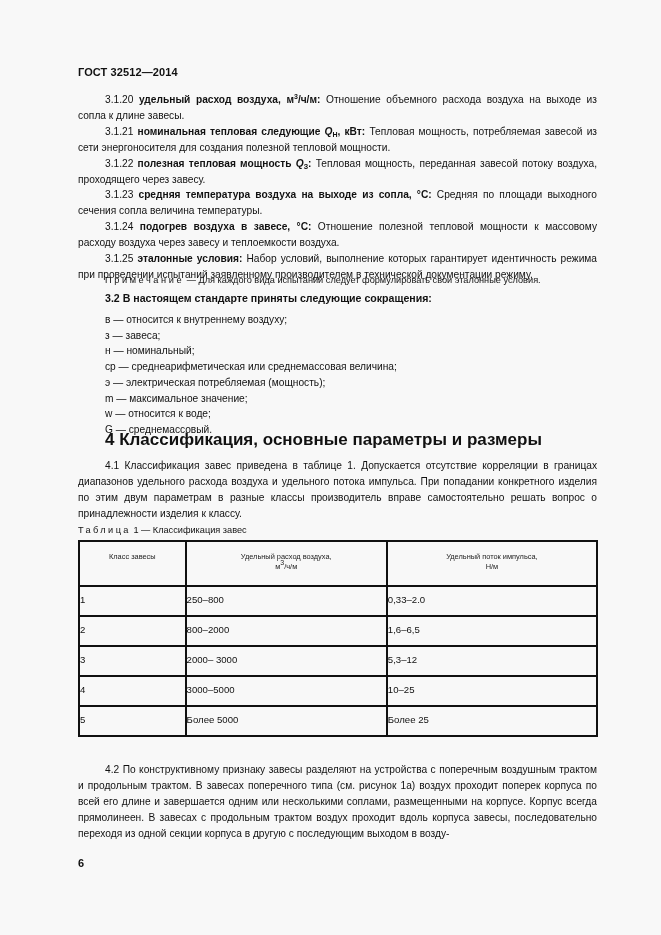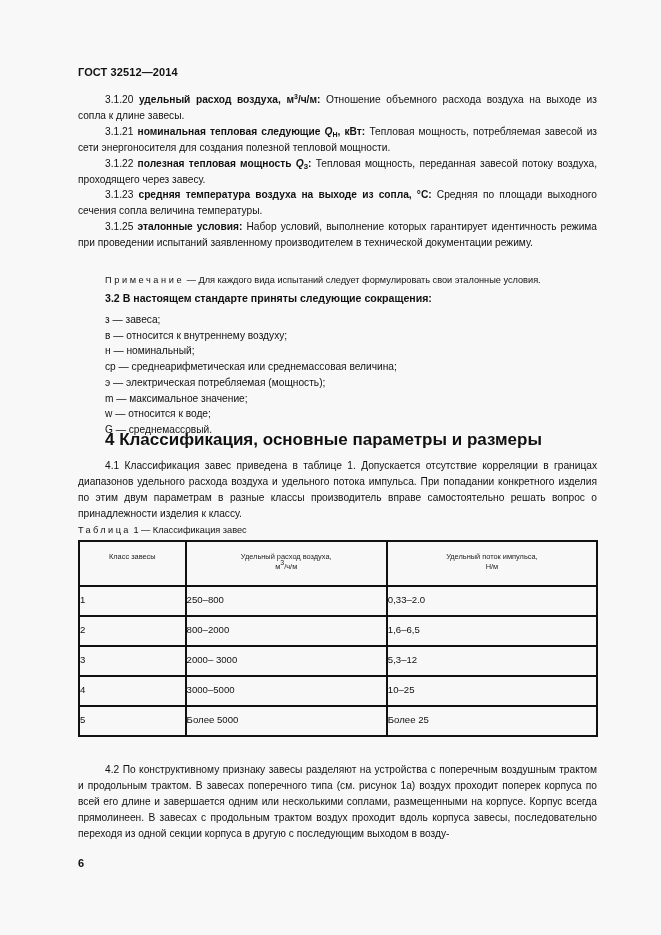--- a/index.html
+++ b/index.html
@@ -142,35 +142,40 @@
       <span>3.1.22</span>
       <b><span>полезная тепловая мощность </span><span class="ital">Q</span><span class="sub">З</span><span>:</span></b>
       <span>Тепловая мощность, переданная завесой потоку воздуха, проходящего через завесу.</span>
     </p>
     <p class="para">
       <span>3.1.23</span>
       <b>средняя температура воздуха на выходе из сопла, °С:</b>
       <span>Средняя по площади выходного сечения сопла величина температуры.</span>
     </p>
     <p class="para">
+      <span>3.1.24</span>
+      <b>подогрев воздуха в завесе, °С:</b>
+      <span>Отношение полезной тепловой мощности к массовому расходу воздуха через завесу и теплоемкости воздуха.</span>
+    </p>
+    <p class="para">
       <span>3.1.25</span>
       <b>эталонные условия:</b>
       <span>Набор условий, выполнение которых гарантирует идентичность режима при проведении испытаний заявленному производителем в технической документации режиму.</span>
     </p>
   </div>
 
   <div class="note">
     <span class="spaced">Примечание</span><span> — Для каждого вида испытаний следует формулировать свои эталонные условия.</span>
   </div>
 
   <div class="section-32">3.2 В настоящем стандарте приняты следующие сокращения:</div>
 
   <ul class="abbr-list">
+    <li>в — относится к внутреннему воздуху;</li>
     <li>з — завеса;</li>
-    <li>в — относится к внутреннему воздуху;</li>
     <li>н — номинальный;</li>
     <li>ср — среднеарифметическая или среднемассовая величина;</li>
     <li>э — электрическая потребляемая (мощность);</li>
     <li>m — максимальное значение;</li>
     <li>w — относится к воде;</li>
     <li>G — среднемассовый.</li>
   </ul>
 
   <div class="h4">4 Классификация, основные параметры и размеры</div>
 

